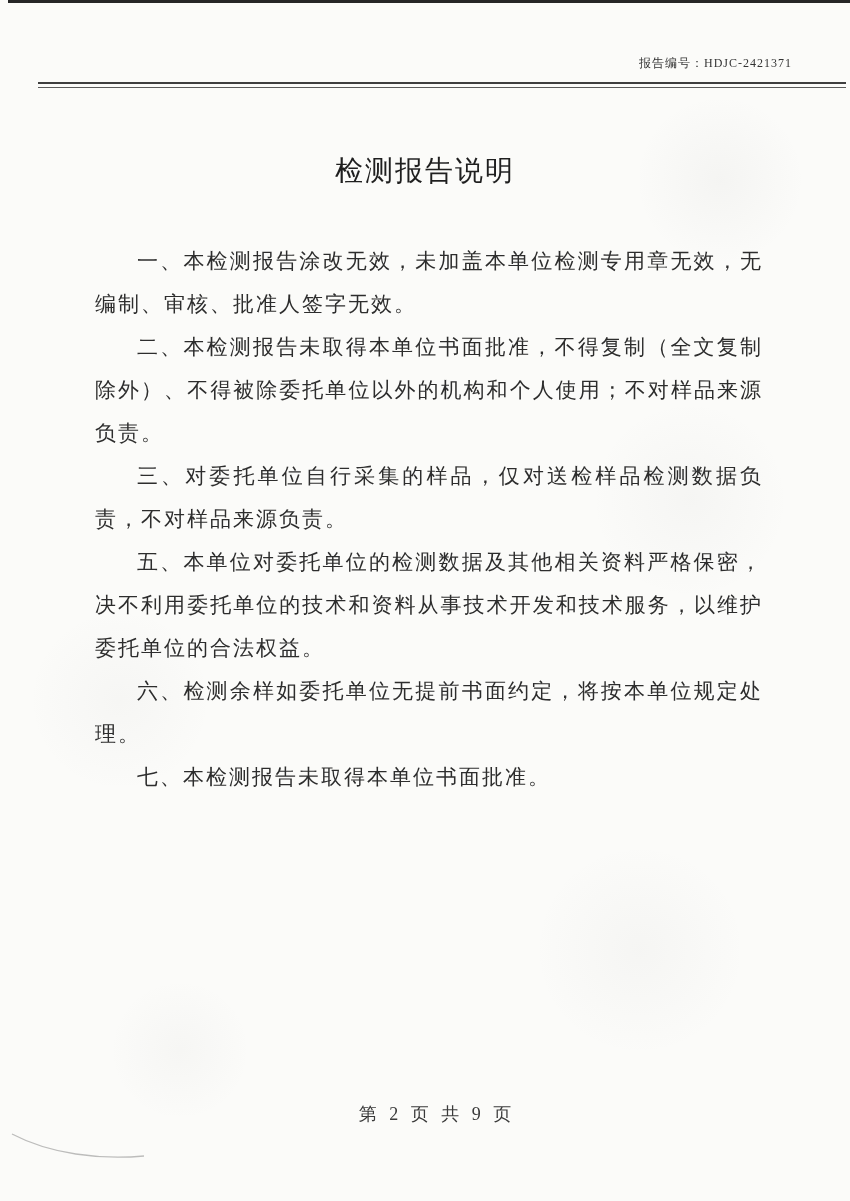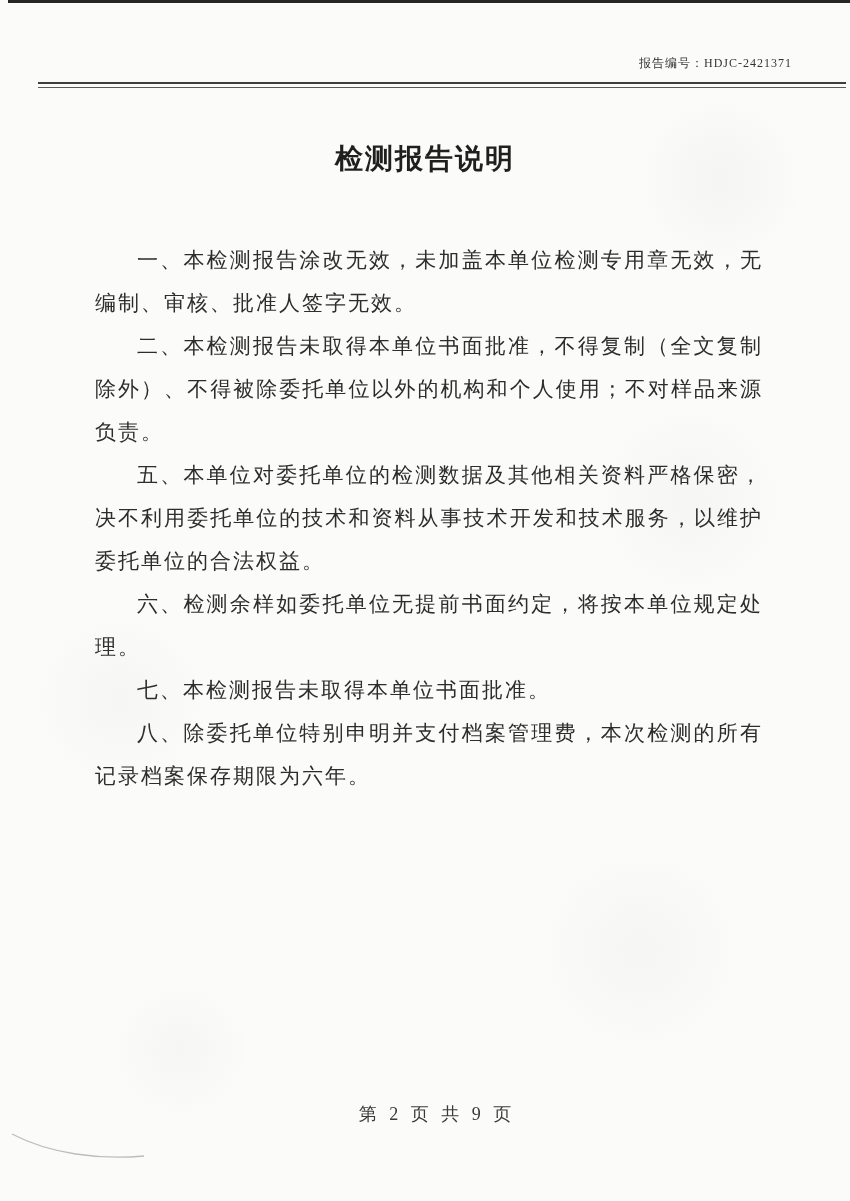--- a/index.html
+++ b/index.html
@@ -35,40 +35,39 @@
   }
   .header-rule {
     position: absolute;
     top: 82px; left: 38px; right: 4px;
     height: 3px;
     border-top: 2px solid #3f3f3f;
     border-bottom: 1px solid #5a5a5a;
   }
   .doc-title {
     position: absolute;
-    top: 140px; left: 0;
+    top: 152px; left: 0;
     width: 100%;
     margin: 0;
     text-align: center;
     font-size: 28px;
-    font-weight: bold;
+    font-weight: normal;
     letter-spacing: 2px;
     color: #1f1f1f;
   }
   .body-text {
     position: absolute;
     top: 240px;
     left: 95px;
     width: 668px;
     font-size: 21px;
     line-height: 43px;
     letter-spacing: 2px;
     text-align: justify;
     color: #2d2d2d;
-    font-family: Liberation Mono, monospace;
   }
   .body-text p {
     margin: 0;
     text-indent: 2em;
   }
   .page-footer {
     position: absolute;
     top: 1102px; left: 12px;
     width: 100%;
     text-align: center;
@@ -93,24 +92,24 @@
     <span>报告编号：</span><span>HDJC-2421371</span>
   </div>
 
   <div class="header-rule"></div>
 
   <h1 class="doc-title">检测报告说明</h1>
 
   <div class="body-text">
     <p>一、本检测报告涂改无效，未加盖本单位检测专用章无效，无编制、审核、批准人签字无效。</p>
     <p>二、本检测报告未取得本单位书面批准，不得复制（全文复制除外）、不得被除委托单位以外的机构和个人使用；不对样品来源负责。</p>
+    <p>三、对委托单位自行采集的样品，仅对送检样品检测数据负责，不对样品来源负责。</p>
     <p>五、本单位对委托单位的检测数据及其他相关资料严格保密，决不利用委托单位的技术和资料从事技术开发和技术服务，以维护委托单位的合法权益。</p>
     <p>六、检测余样如委托单位无提前书面约定，将按本单位规定处理。</p>
     <p>七、本检测报告未取得本单位书面批准。</p>
-    <p>八、除委托单位特别申明并支付档案管理费，本次检测的所有记录档案保存期限为六年。</p>
   </div>
 
   <div class="page-footer">第 2 页 共 9 页</div>
 
   <svg class="scan-curve" width="140" height="36" viewBox="0 0 140 36">
     <path d="M2,6 C 40,26 90,32 134,28" fill="none" stroke="#8a8a8a" stroke-width="1.3"></path>
   </svg>
 
 </div>
 

